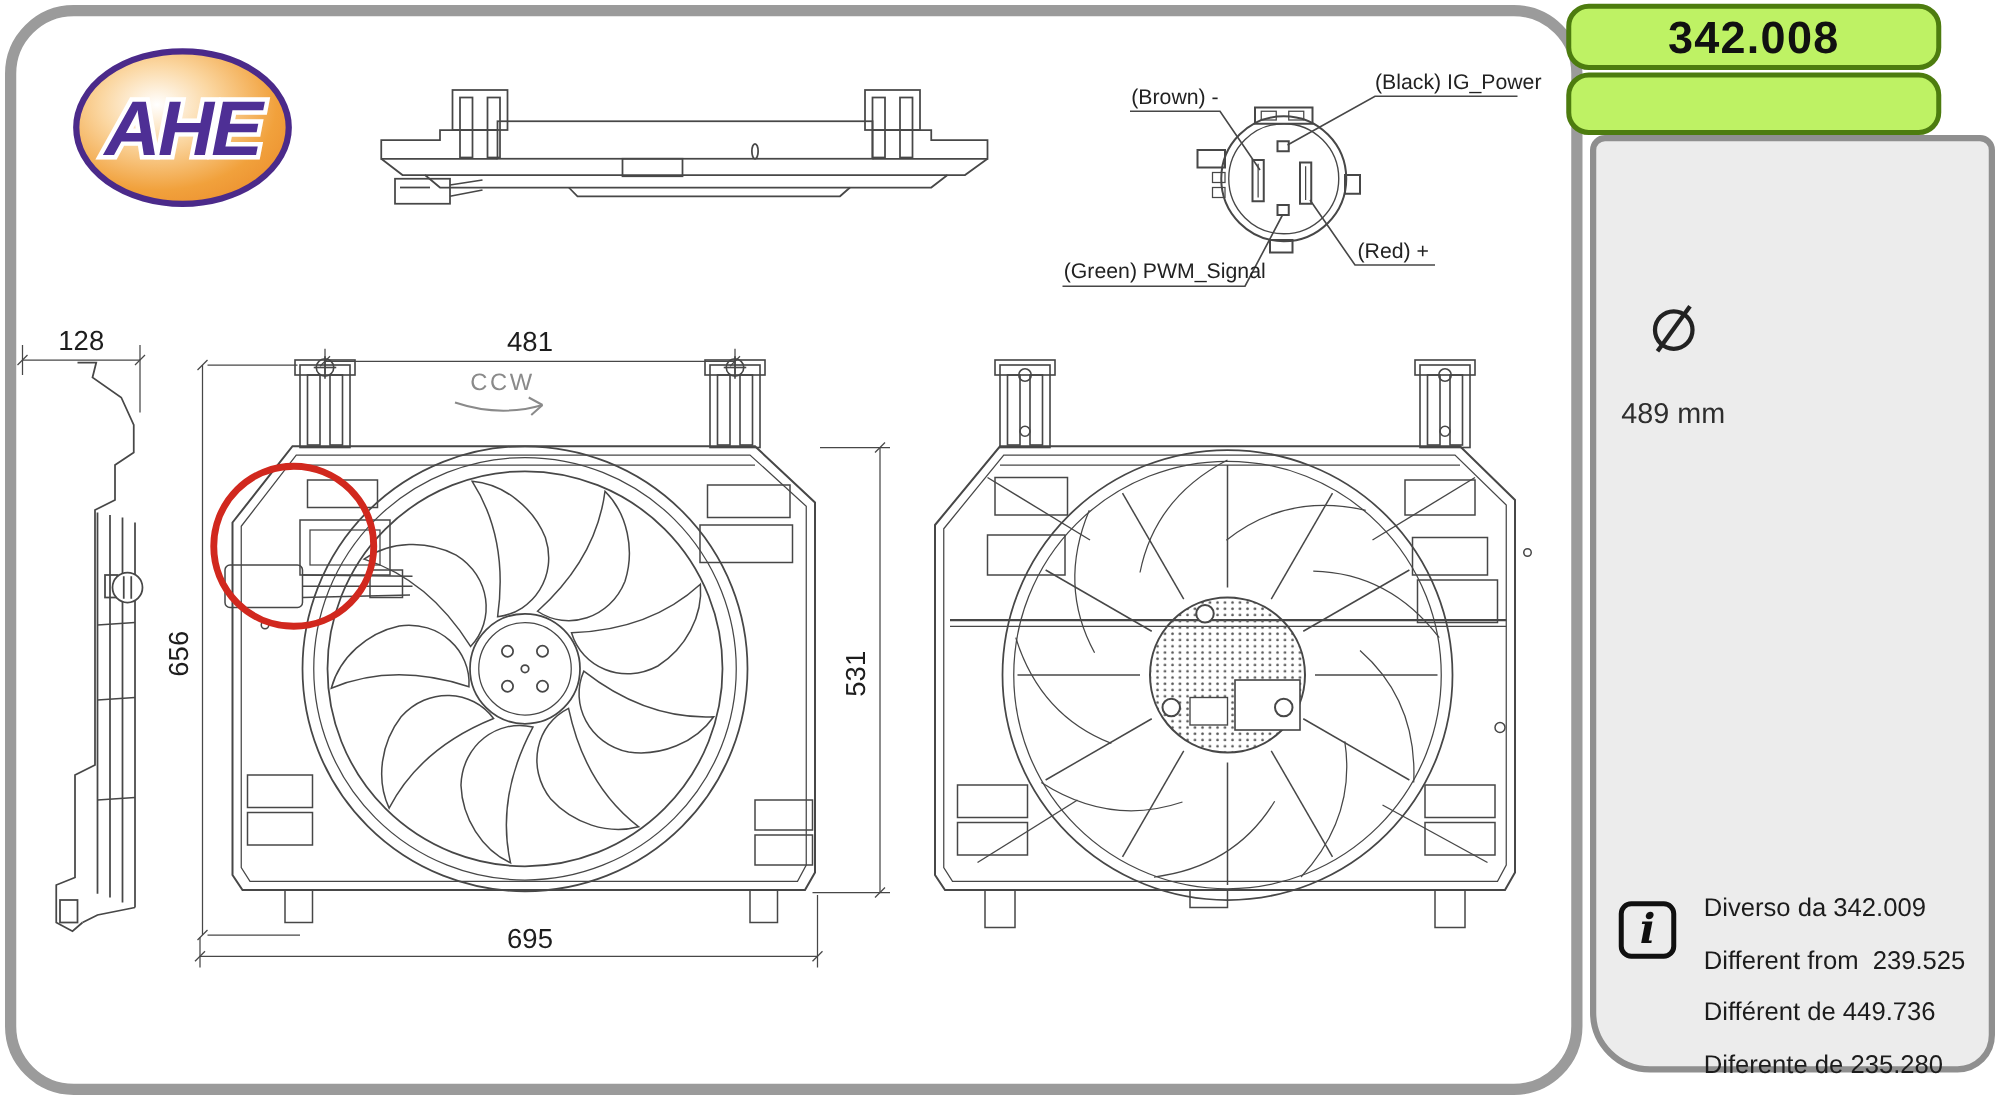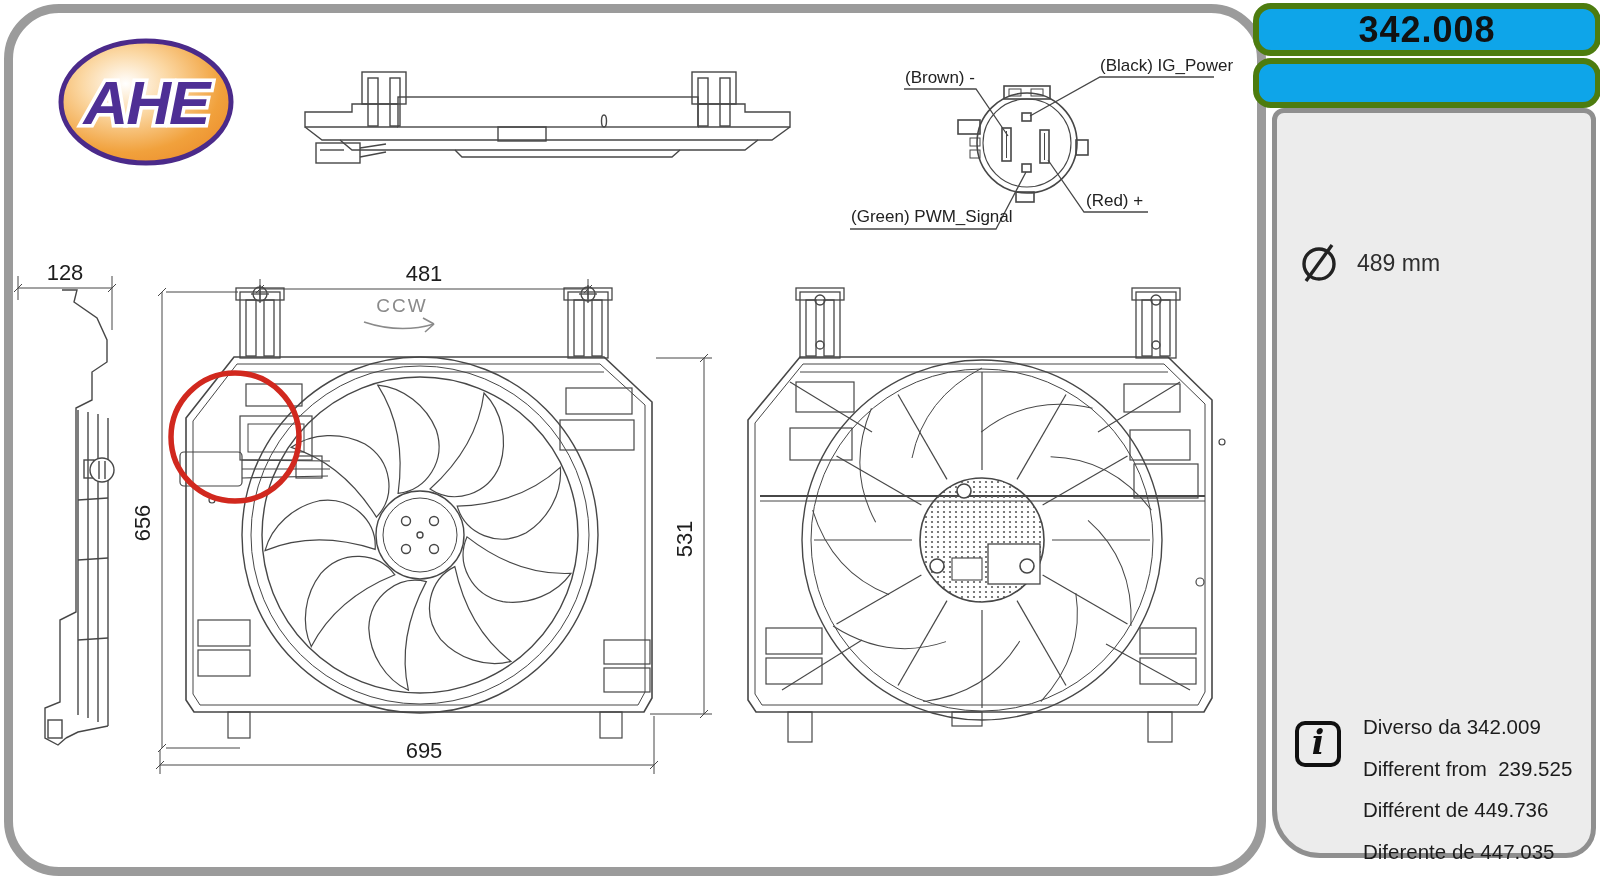--- a/index.html
+++ b/index.html
@@ -2,28 +2,28 @@
 <html><head>
 <meta charset="utf-8">
 <style>
   html,body{margin:0;padding:0;background:#fff;}
   .page{position:relative;width:1600px;height:881px;background:#fff;overflow:hidden;
         font-family:"Liberation Sans",sans-serif;color:#1d1d1d;}
   .main-area{position:absolute;left:4px;top:4px;width:1262px;height:872px;
         border:9px solid #9b9b9b;border-radius:55px;box-sizing:border-box;background:#fff;}
   .drawing-svg{position:absolute;left:0;top:0;width:1600px;height:881px;}
   .logo{position:absolute;left:56px;top:36px;width:180px;height:132px;}
-  .part-box{position:absolute;left:1253px;width:348px;background:#0ea5e9;border:6px solid #4d7c0f;
+  .part-box{position:absolute;left:1253px;width:300px;background:#bef264;border:4px solid #4d7c0f;
         border-radius:18px;box-sizing:border-box;display:flex;align-items:center;justify-content:center;}
   .part-box.first{top:3px;height:53px;}
   .part-box.second{top:58px;height:50px;}
   .part-number{font-size:36px;font-weight:bold;letter-spacing:1px;color:#111;}
   .side-panel{position:absolute;left:1272px;top:108px;width:324px;height:750px;background:#ececec;
         border:5px solid #8f8f8f;border-radius:12px 12px 30px 48px;box-sizing:border-box;}
-  .diameter-row{position:absolute;left:20px;top:128px;display:flex;align-items:center;gap:16px;}
+  .diameter-row{position:absolute;left:20px;top:128px;display:flex;align-items:center;gap:32px;flex-direction:column;}
   .diameter-value{font-size:23px;color:#2e2e2e;}
   .info-box{position:absolute;left:18px;top:600px;display:flex;align-items:flex-start;gap:22px;}
   .info-icon{width:46px;height:46px;border:4px solid #101010;border-radius:10px;box-sizing:border-box;
         display:flex;align-items:center;justify-content:center;margin-top:8px;background:#ececec;
         font-family:"DejaVu Serif",serif;font-style:italic;font-weight:bold;font-size:33px;color:#101010;
         padding-bottom:4px;}
   .info-lines{display:flex;flex-direction:column;gap:14px;}
   .info-line{font-size:20.5px;line-height:27.5px;color:#1c1c1c;white-space:pre;}
 </style>
 </head>
@@ -344,18 +344,18 @@
         <line x1="35" y1="4" x2="9" y2="40" stroke="#222" stroke-width="3.4"></line>
       </svg>
       <span class="diameter-value">489 mm</span>
     </div>
     <div class="info-box">
       <div class="info-icon">i</div>
       <div class="info-lines">
         <span class="info-line">Diverso da 342.009</span>
         <span class="info-line">Different from  239.525</span>
         <span class="info-line">Différent de 449.736</span>
-        <span class="info-line">Diferente de 447.035</span>
+        <span class="info-line">Diferente de 235.280</span>
       </div>
     </div>
   </div>
 
 </div>
 
 </body></html>

